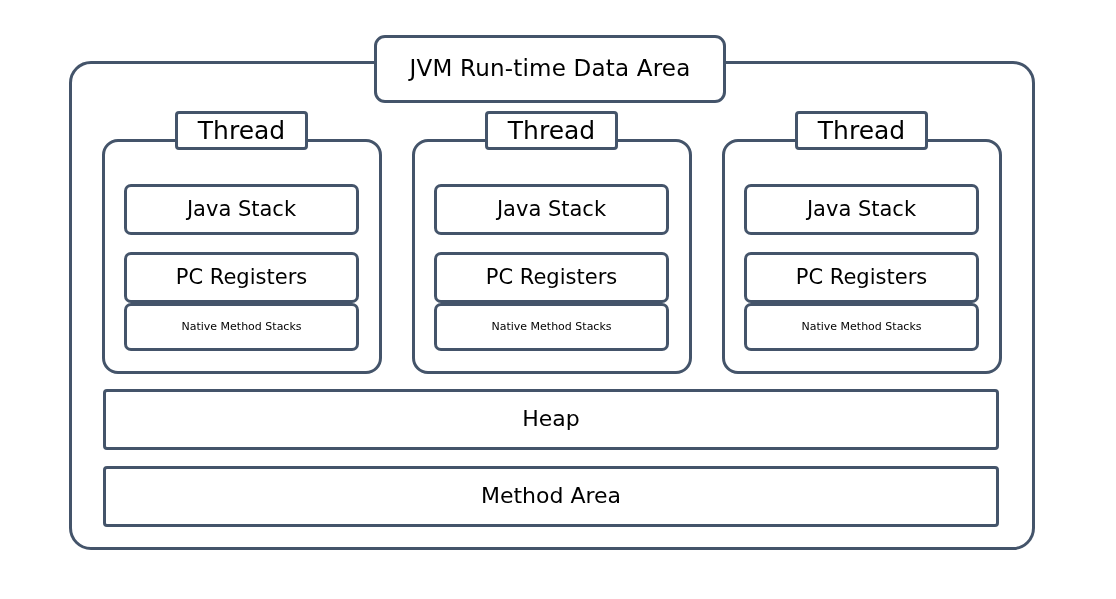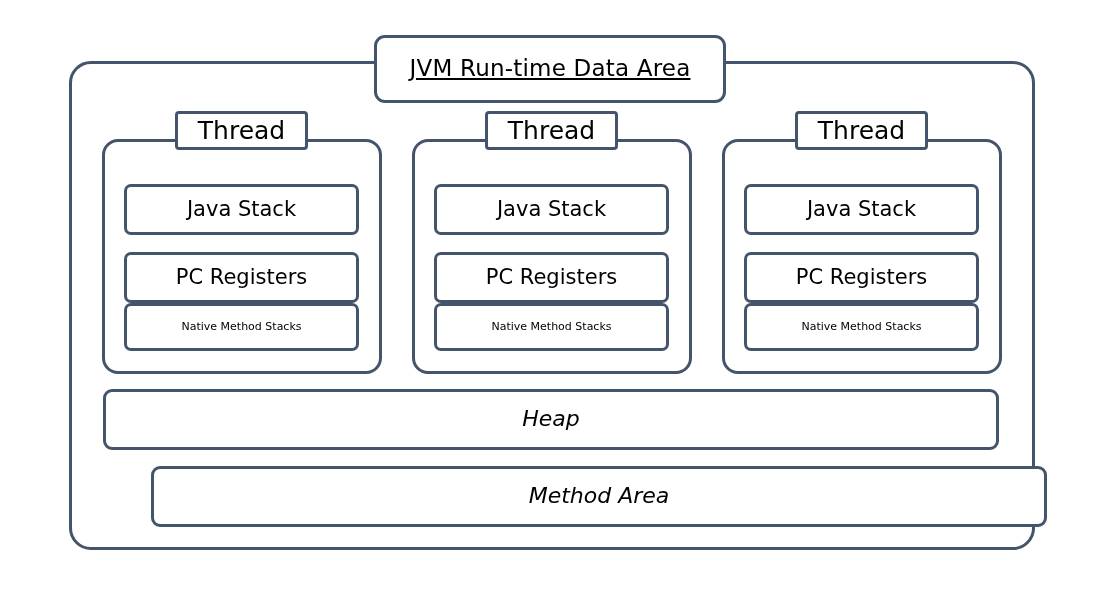--- a/index.html
+++ b/index.html
@@ -47,21 +47,20 @@
   
   #title-box {
     left: 374px;
     top: 35px;
     width: 352px;
     height: 68px;
     border-radius: 11px;
     font-size: 23px;
     letter-spacing: 0.2px;
     z-index: 5;
-    text-decoration: underline;
   }
 
   
   .thread-container {
     top: 139px;
     width: 280px;
     height: 235px;
     border-radius: 16px;
     background: transparent;
     z-index: 2;
@@ -98,27 +97,26 @@
   .col-3 { left: 744px; }
 
   .row-java-stack     { top: 184px; }
   .row-pc-registers   { top: 252px; }
   .row-native-stacks  { top: 303px; }
 
   
   .memory-area {
     left: 103px;
     width: 896px;
-    border-radius: 9px;
+    border-radius: 4px;
     font-size: 22px;
     z-index: 3;
-    font-style: italic;
   }
   #heap-box        { top: 389px; height: 61px; }
-  #method-area-box { top: 466px; height: 61px; margin-left: 48px; }
+  #method-area-box { top: 466px; height: 61px; }
 </style>
 </head>
 <body>
 
 <div id="canvas">
 
   <div class="box" id="outer-container"></div>
 
   <div class="box" id="title-box">JVM Run-time Data Area</div>
 

